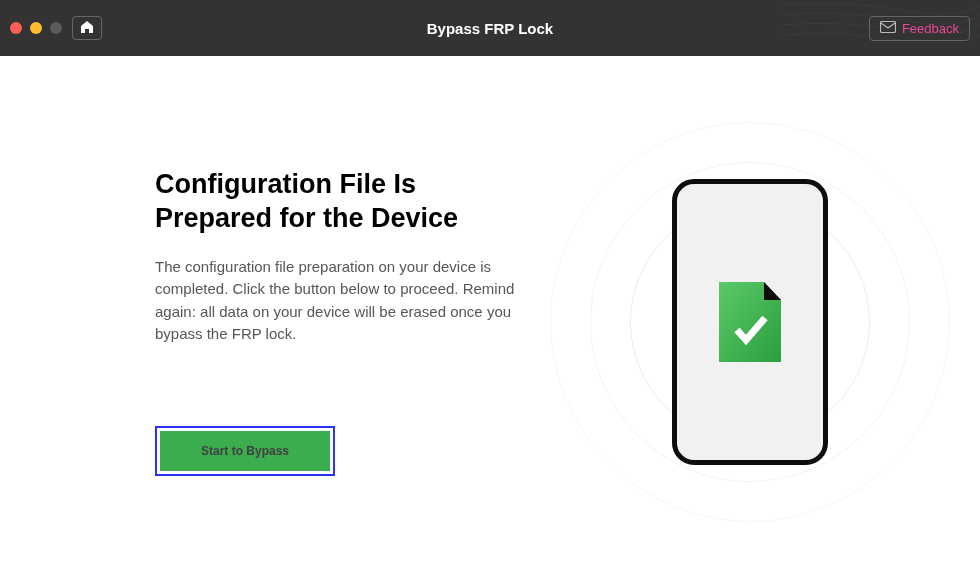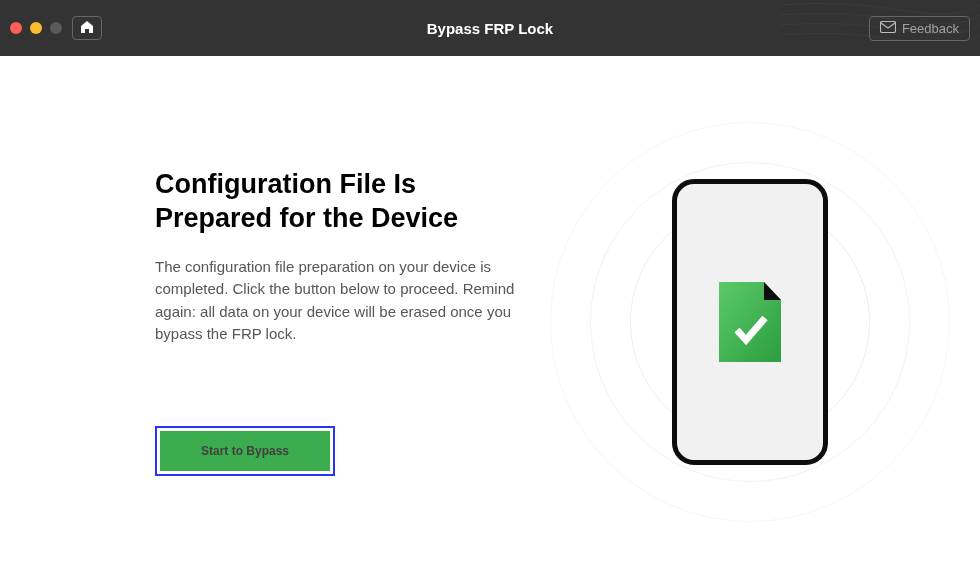--- a/index.html
+++ b/index.html
@@ -54,21 +54,21 @@
       color: #fff;
       font-size: 15px;
       font-weight: 600;
     }
     .feedback-btn {
       margin-left: auto;
       padding: 4px 10px;
       border: 1px solid #666;
       border-radius: 4px;
       background: transparent;
-      color: #a3a3a3;
+      color: #ec4899;
       font-size: 13px;
       display: flex;
       align-items: center;
       gap: 6px;
       cursor: pointer;
     }
     .topo-lines {
       position: absolute;
       top: 0;
       right: 0;

